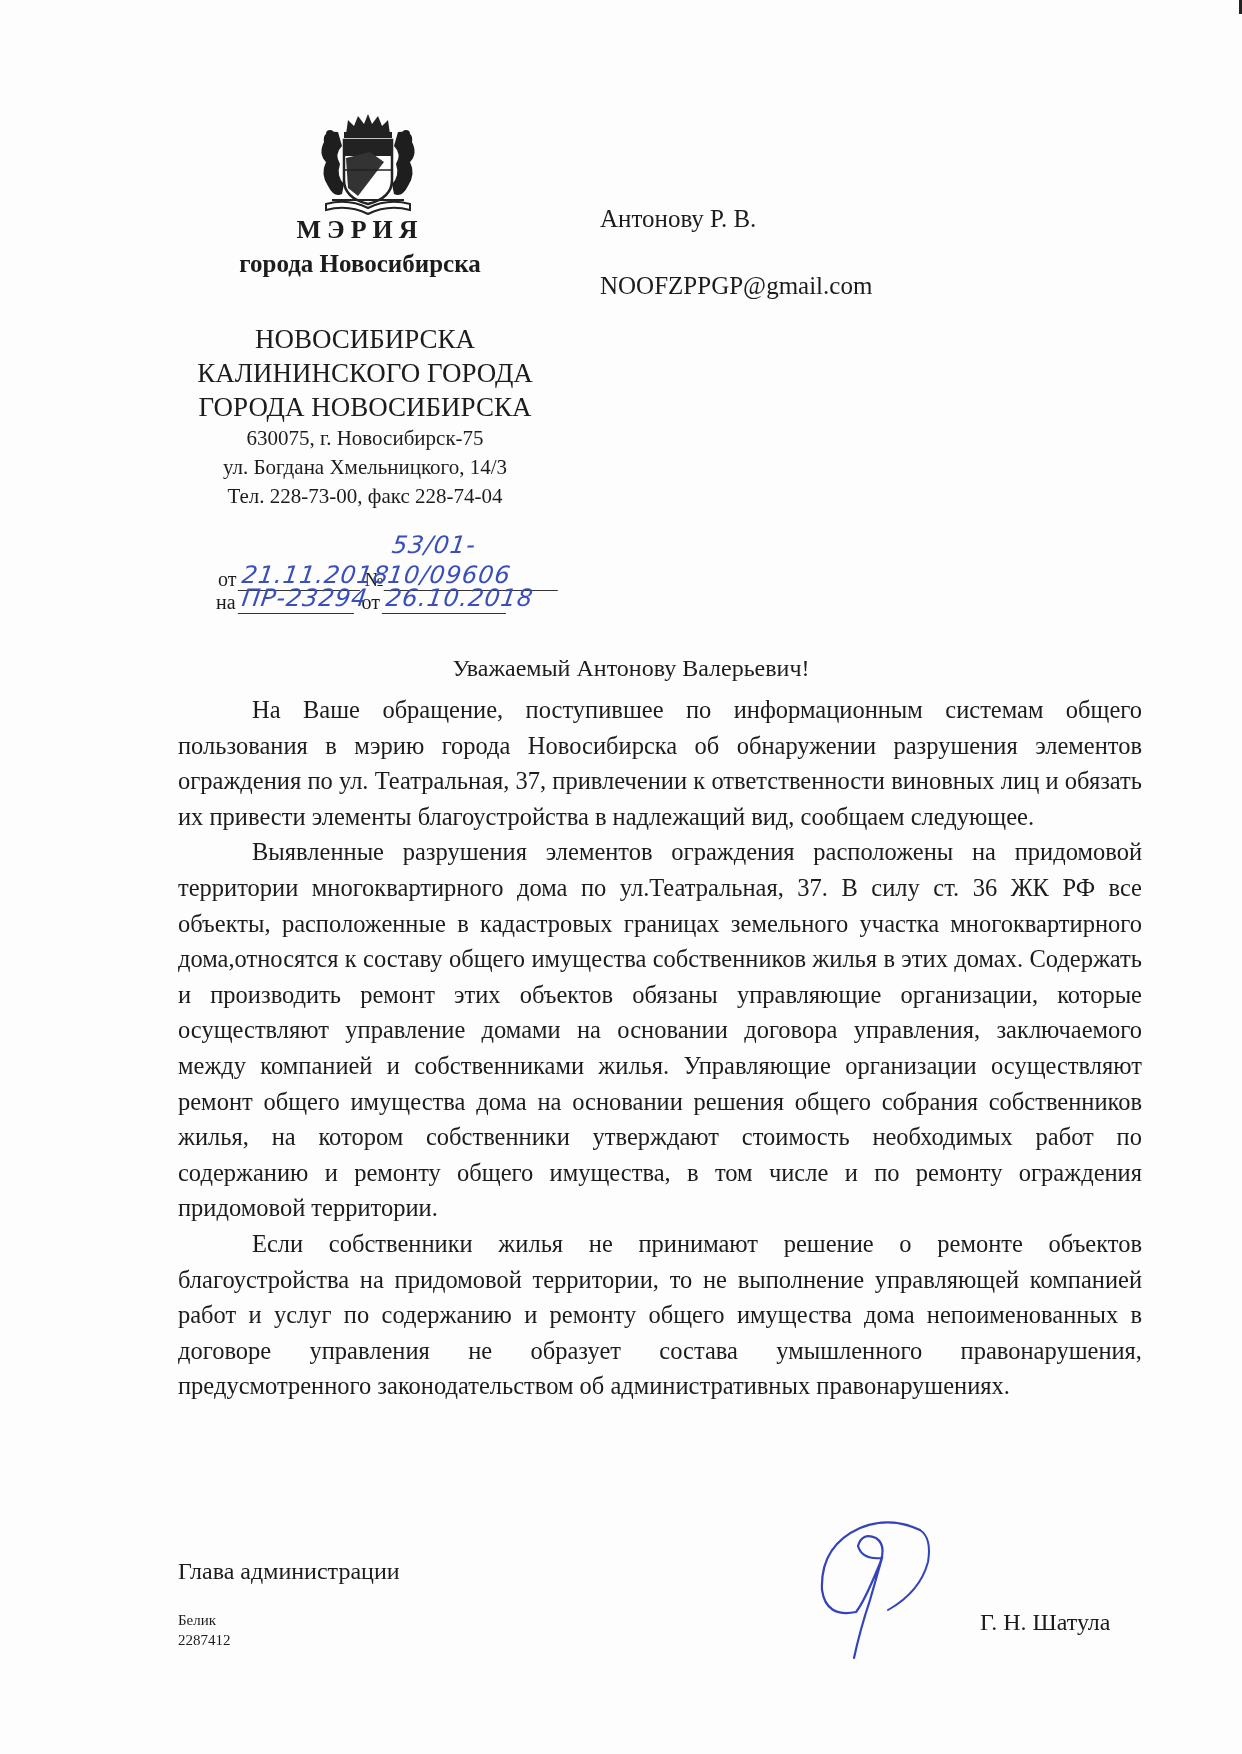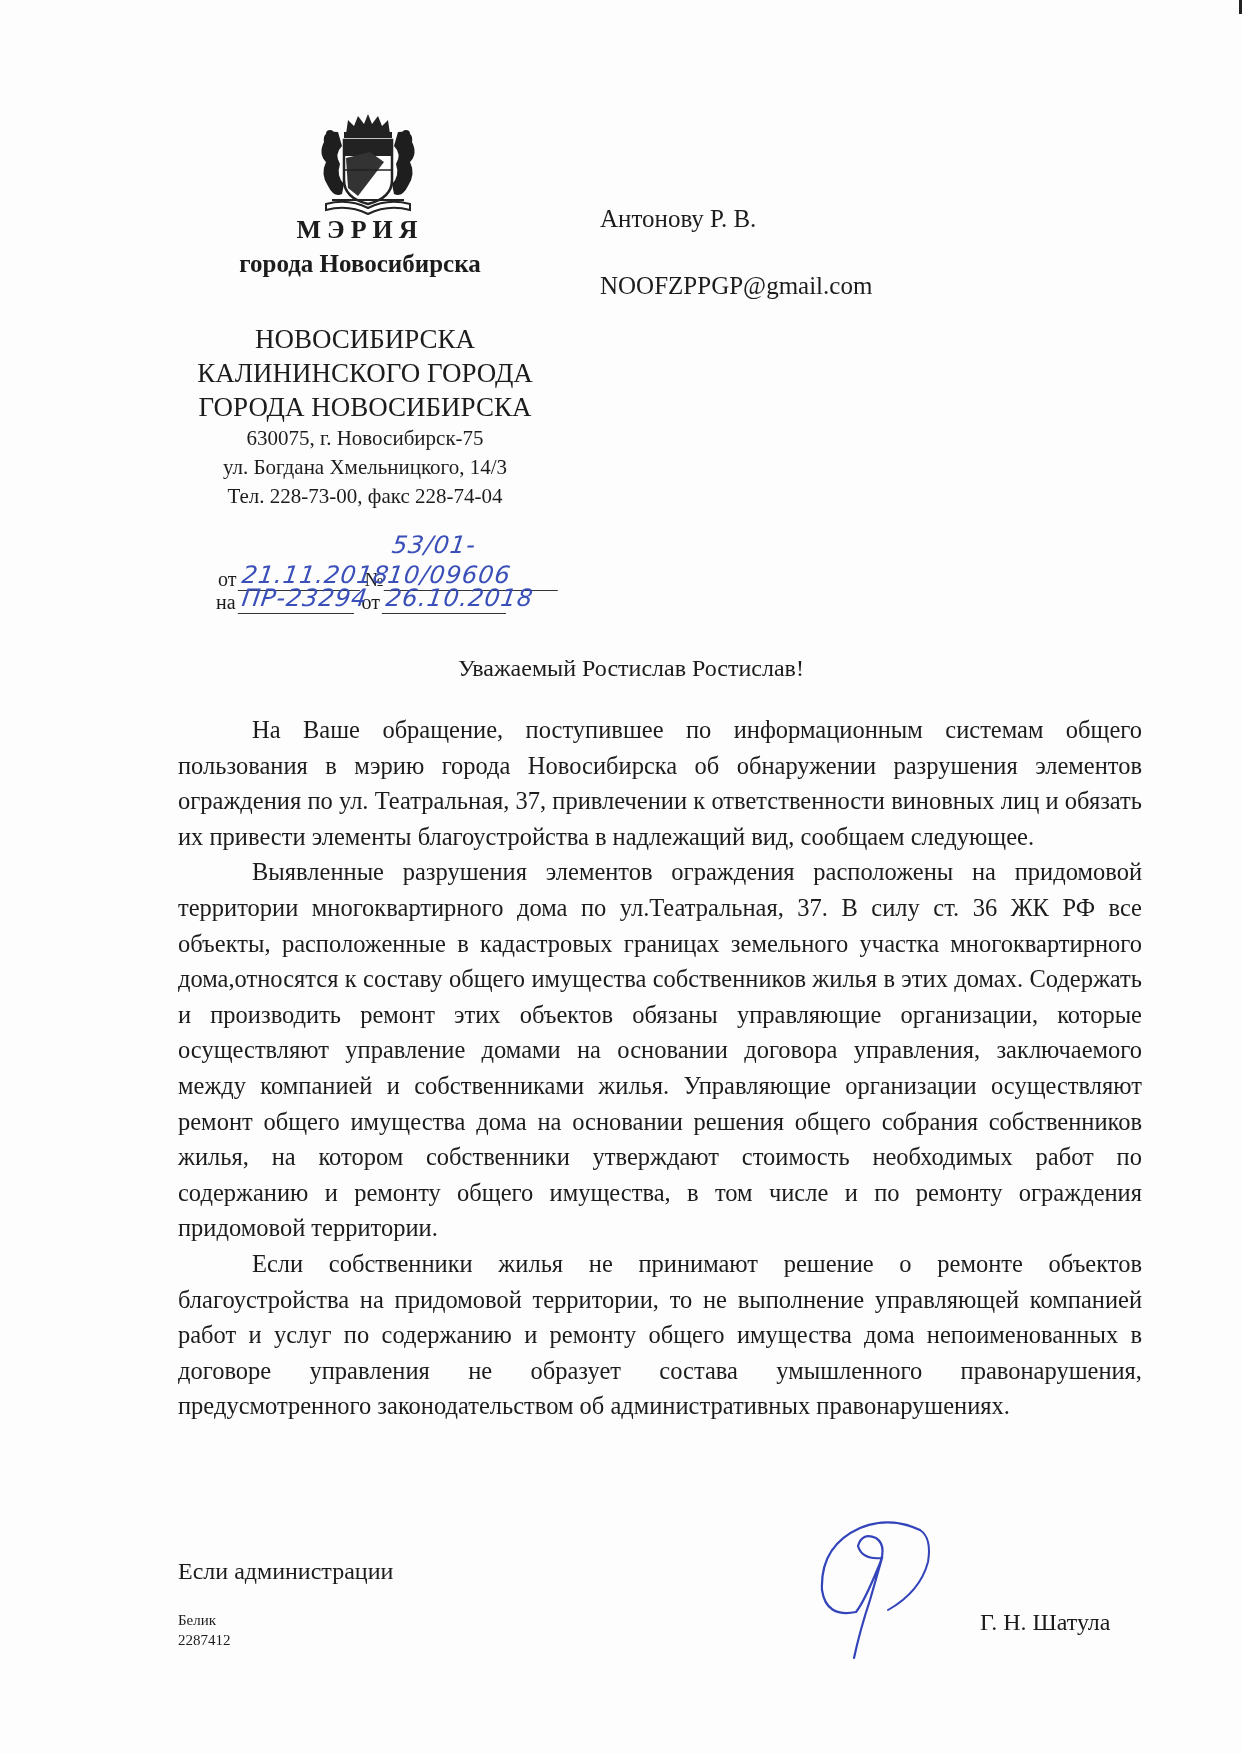--- a/index.html
+++ b/index.html
@@ -32,21 +32,21 @@
     }
     .reg-row-1 { left: 218px; top: 530px; }
     .reg-row-2 { left: 216px; top: 583px; }
 
     
     .recipient { position: absolute; left: 600px; top: 205px; font-size: 25px; }
     .recipient-email { position: absolute; left: 600px; top: 272px; font-size: 25px; }
 
     
     .greeting { position: absolute; left: 0; width: 1242px; top: 655px; text-align: center; font-size: 24px; padding-left: 20px; box-sizing: border-box; }
-    .body-text { position: absolute; left: 178px; width: 964px; top: 712px; font-size: 24.5px; line-height: 35.6px; text-align: justify; }
+    .body-text { position: absolute; left: 178px; width: 964px; top: 692px; font-size: 24.5px; line-height: 35.6px; text-align: justify; }
     .body-text p { margin: 0; text-indent: 74px; }
 
     
     .sig-title { position: absolute; left: 178px; top: 1558px; font-size: 24px; }
     .sig-name { position: absolute; left: 980px; top: 1609px; font-size: 24px; }
     .signature { position: absolute; left: 800px; top: 1510px; width: 150px; height: 150px; }
     .executor { position: absolute; left: 178px; top: 1610px; font-size: 15px; line-height: 20px; }
     .executor span { display: block; }
   </style>
 </head>
@@ -97,29 +97,29 @@
   <div class="reg-row reg-row-2">
     <span class="lbl">на</span>
     <span class="hand-field" style="width:112px">ПР-23294</span>
     <span class="lbl" style="margin-left:6px">от</span>
     <span class="hand-field" style="width:120px">26.10.2018</span>
   </div>
 
   <div class="recipient">Антонову Р. В.</div>
   <div class="recipient-email">NOOFZPPGP@gmail.com</div>
 
-  <div class="greeting">Уважаемый Ростислав Ростислав!</div>
+  <div class="greeting">Уважаемый Антонову Валерьевич!</div>
 
   <div class="body-text">
     <p>На Ваше обращение, поступившее по информационным системам общего пользования в мэрию города Новосибирска об обнаружении разрушения элементов ограждения по ул. Театральная, 37, привлечении к ответственности виновных лиц и обязать их привести элементы благоустройства в надлежащий вид, сообщаем следующее.</p>
     <p>Выявленные разрушения элементов ограждения расположены на придомовой территории многоквартирного дома по ул.Театральная, 37. В силу ст. 36 ЖК РФ  все объекты, расположенные в кадастровых границах земельного участка многоквартирного дома,относятся к составу общего имущества собственников жилья в этих домах. Содержать и производить ремонт этих объектов обязаны управляющие организации, которые осуществляют управление домами на основании договора управления, заключаемого между компанией и собственниками жилья. Управляющие организации осуществляют ремонт общего имущества дома на основании решения общего собрания собственников жилья, на котором собственники утверждают стоимость необходимых работ по содержанию и ремонту общего имущества, в том числе и по ремонту ограждения придомовой территории.</p>
     <p>Если собственники жилья не принимают решение о ремонте объектов благоустройства на придомовой территории, то не выполнение управляющей компанией работ и услуг по содержанию и ремонту общего имущества дома непоименованных в договоре управления не образует состава умышленного правонарушения, предусмотренного законодательством об административных правонарушениях.</p>
   </div>
 
-  <div class="sig-title">Если  администрации</div>
+  <div class="sig-title">Глава  администрации</div>
 
   <svg class="signature" viewBox="0 0 150 150">
     <path d="M120 20 Q90 6 60 18 Q20 36 22 80 Q26 108 56 102 Q64 92 78 58 Q88 36 76 28 Q62 22 58 36 Q62 50 82 48 L70 90 Q60 120 54 148" fill="none" stroke="#3344bb" stroke-width="2.2" stroke-linecap="round"></path>
     <path d="M120 20 Q132 28 128 52 Q120 82 88 100" fill="none" stroke="#3344bb" stroke-width="2" stroke-linecap="round"></path>
   </svg>
 
   <div class="sig-name">Г. Н. Шатула</div>
 
   <div class="executor">
     <span>Белик</span>

